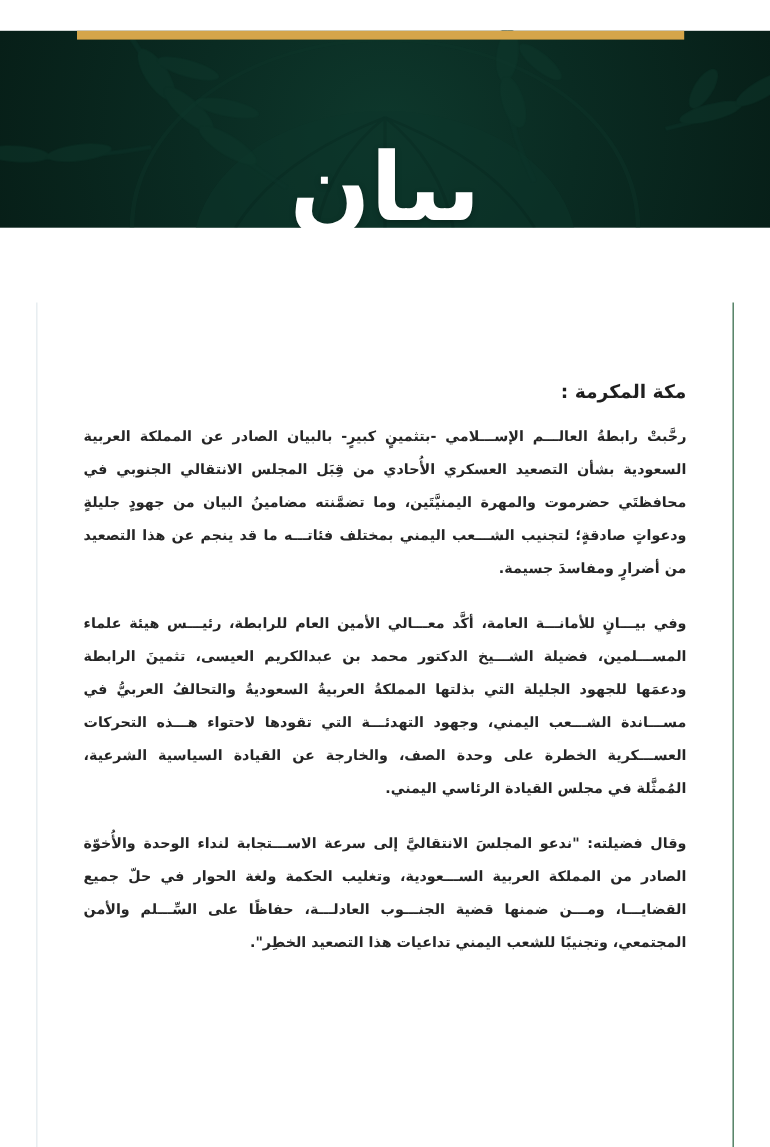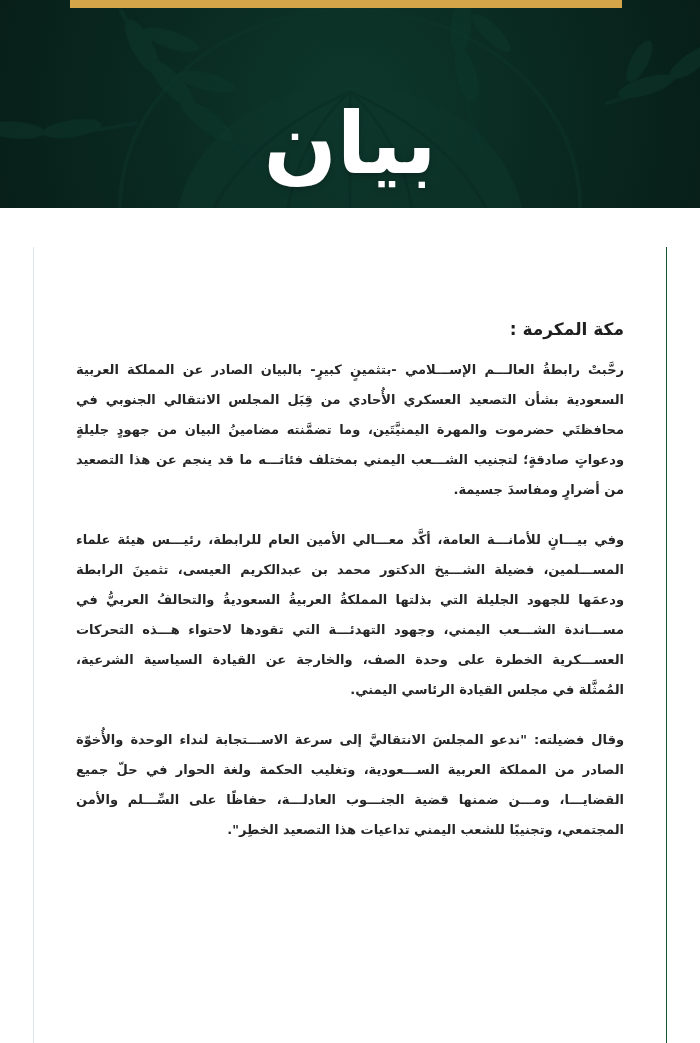--- a/index.html
+++ b/index.html
@@ -3,23 +3,24 @@
 <meta charset="utf-8">
 <style>
   html,body{margin:0;padding:0;}
   body{
     width:700px;height:1043px;overflow:hidden;background:#ffffff;
     font-family:"DejaVu Sans",sans-serif;
     position:relative;
   }
   
   .header{
-    position:relative;width:700px;height:208px;
+    position:relative;width:700px;height:179px;
     background:radial-gradient(circle at 50% 52%, #0e382c 0%, #0a2b22 48%, #071f18 100%);
     overflow:hidden;
+    margin-top:28px;
   }
   .gold-bar{
     position:absolute;top:0;left:70px;width:552px;height:8px;
     background:#d5a54a;
   }
   .header-deco{position:absolute;inset:0;width:100%;height:100%;}
   .header-title{
     position:absolute;left:0;right:0;top:96px;
     text-align:center;
     color:#ffffff;

